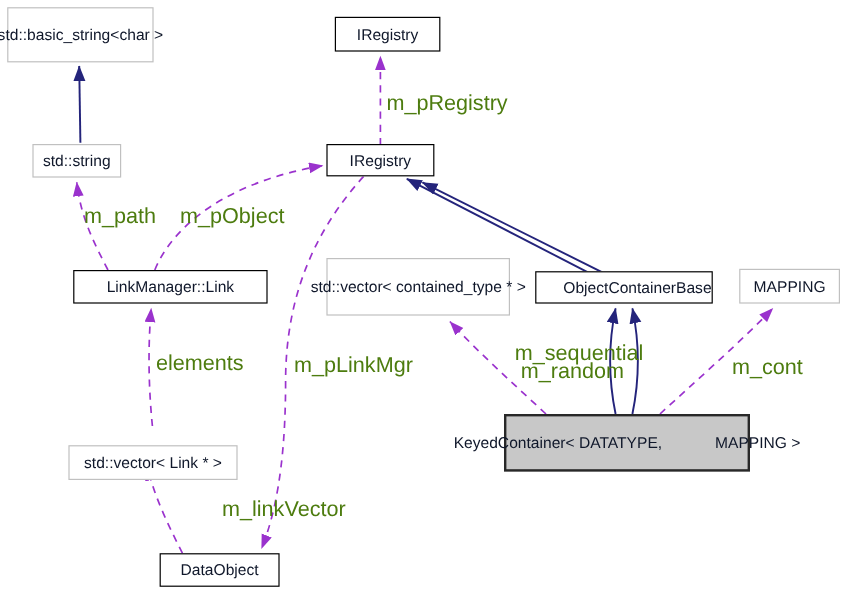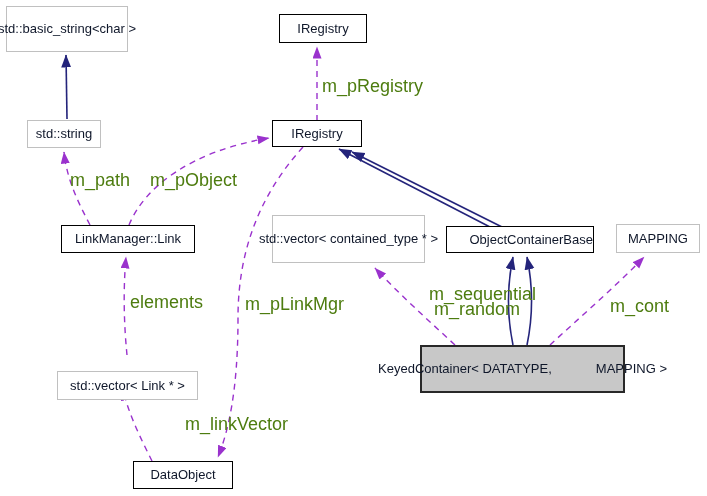--- a/index.html
+++ b/index.html
@@ -42,21 +42,21 @@
     font-size: 18px;
     line-height: 15px;
     white-space: nowrap;
     z-index: 3;
   }
   
   #n-basic-string      { left: 6px;   top: 6px;   width: 122px; height: 46px; }
   #n-std-string        { left: 27px;  top: 120px; width: 74px;  height: 28px; }
   #n-iregistry         { left: 279px; top: 14px;  width: 88px;  height: 29px; }
   #n-dataobject        { left: 272px; top: 120px; width: 90px;  height: 27px; }
-  #n-link              { left: 61px;  top: 225px; width: 134px; height: 28px; }
+  #n-link              { left: 61px;  top: 225px; width: 162px; height: 28px; }
   #n-vector-contained  { left: 272px; top: 215px; width: 153px; height: 48px; }
   #n-ocb               { left: 446px; top: 226px; width: 148px; height: 27px; justify-content: flex-end; }
   #n-mapping           { left: 616px; top: 224px; width: 84px;  height: 29px; }
   #n-keyed             { left: 420px; top: 345px; width: 205px; height: 48px; gap: 44px; }
   #n-vector-link       { left: 57px;  top: 355px; width: 141px; height: 29px; margin-top: 16px; }
   #n-linkmanager       { left: 133px; top: 461px; width: 100px; height: 28px; }
   
   #l-mpregistry  { left: 322px; top: 79px; }
   #l-mpath       { left: 70px;  top: 173px; }
   #l-mpobject    { left: 150px; top: 173px; }

